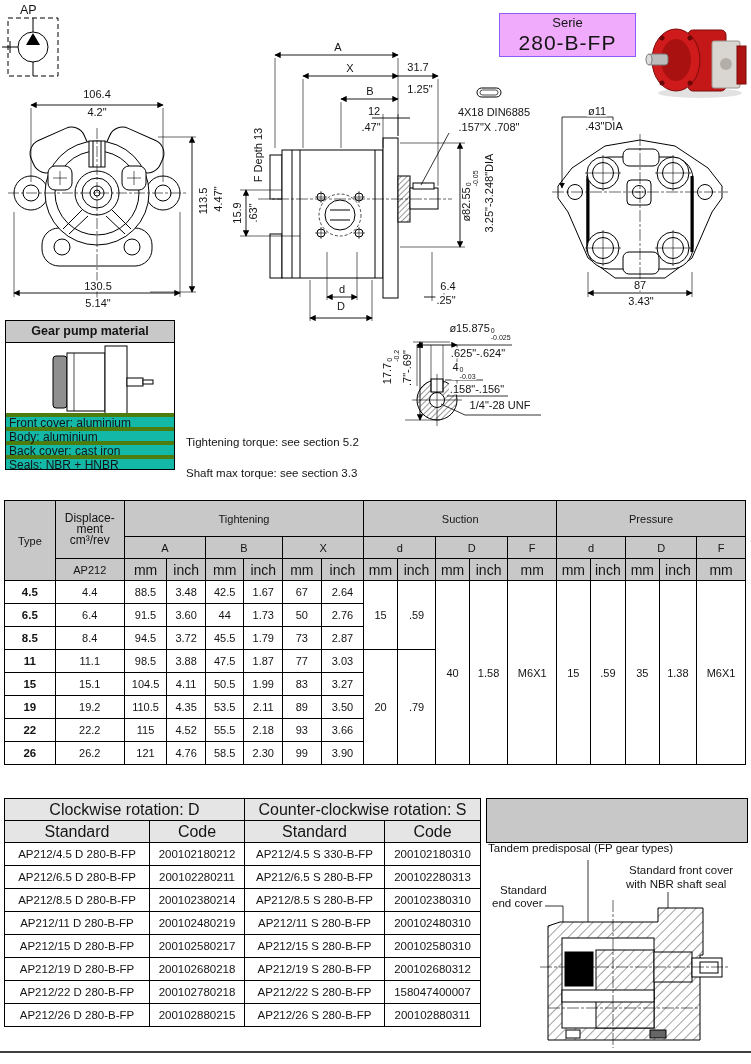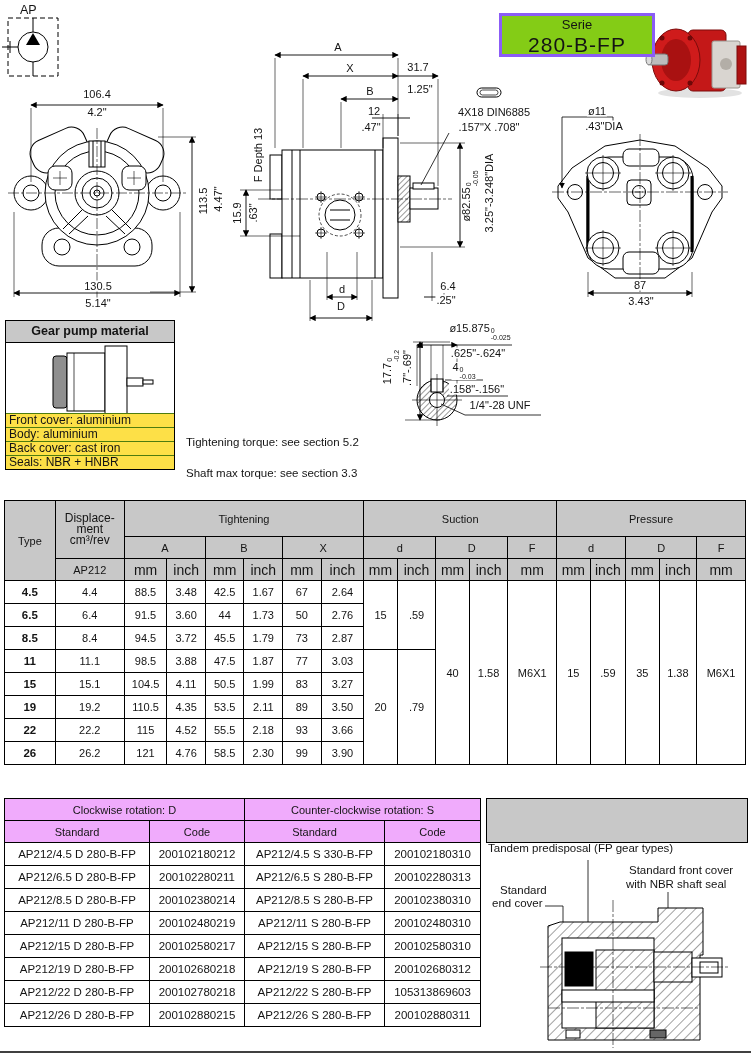--- a/index.html
+++ b/index.html
@@ -4,37 +4,37 @@
 <style>
 *{margin:0;padding:0;box-sizing:border-box}
 html,body{width:751px;height:1064px}
 body{position:relative;background:#fff;font-family:"Liberation Sans",sans-serif;color:#141414;overflow:hidden}
 svg{position:absolute;left:0;top:0}
 .c,.r{position:absolute;white-space:nowrap;font-size:11px;line-height:11px;background:#fff;padding:0 1px;transform:translate(-50%,-50%)}
 .r{transform:translate(-50%,-50%) rotate(-90deg)}
 .tl{position:absolute;white-space:nowrap;font-size:11.5px;line-height:13px}
 .tol{display:inline-flex;flex-direction:column;font-size:7px;line-height:6.5px;vertical-align:-1px;margin-left:1px}
 .tol span{display:block}
-.badge{position:absolute;left:499px;top:13px;width:156px;height:44px;background:#84cc16;border:3px solid #8b5cf6;text-align:center}
+.badge{position:absolute;left:499px;top:13px;width:137px;height:44px;background:#f0abfc;border:1px solid #8b5cf6;text-align:center}
 .badge .l1{font-size:13px;line-height:17px}
 .badge .l2{font-size:21px;line-height:24px;letter-spacing:1px}
 .matbox{position:absolute;left:5px;top:320px;width:170px;height:150px;border:1px solid #000;background:transparent}
 .matbox .tit{height:22px;background:#c8c8c8;border-bottom:1px solid #000;text-align:center;font-weight:bold;font-size:12.5px;line-height:21px}
 .matbox .draw{height:70px}
-.matbox .mrow{height:14px;border-top:1px solid #4d7c0f;font-size:12px;line-height:13px;padding-left:3px;background:#fde047}
+.matbox .mrow{height:14px;border-top:4px solid #4d7c0f;font-size:12px;line-height:13px;padding-left:3px;background:#14b8a6}
 table{border-collapse:collapse;position:absolute;table-layout:fixed;background:#fff}
 td{border:1px solid #000;text-align:center;vertical-align:middle;font-size:11px;padding:0;overflow:hidden}
 #mt{left:4px;top:500px;width:742px}
 #mt td.hd{background:#c8c8c8}
 #mt td.sm{font-size:12px;line-height:11px}
 #mt td.un{font-size:14px}
 #mt td.bt{font-weight:bold;font-size:11.5px}
 #mt tr.bd{height:23px}
 #ot{left:4px;top:798px;width:476px}
-#ot td.hd{background:#f0abfc;font-size:11px}
+#ot td.hd{background:#e5e5e5;font-size:16px}
 #ot tr{height:23px}
 #ot td{font-size:11.5px}
 .grayPanel{position:absolute;left:486px;top:798px;width:262px;height:45px;background:#c8c8c8;border:1px solid #000}
 .note{position:absolute;white-space:nowrap;font-size:11.5px}
 .apl{position:absolute;left:20px;top:3px;font-size:12.5px}
 </style>
 </head>
 <body>
 
 <svg width="751" height="1064" viewBox="0 0 751 1064">
@@ -549,21 +549,21 @@
 <tr>
         <td>AP212/19 D 280-B-FP</td>
         <td>200102680218</td>
         <td>AP212/19 S 280-B-FP</td>
         <td>200102680312</td>
       </tr>
 <tr>
         <td>AP212/22 D 280-B-FP</td>
         <td>200102780218</td>
         <td>AP212/22 S 280-B-FP</td>
-        <td>105313869603</td>
+        <td>158047400007</td>
       </tr>
 <tr>
         <td>AP212/26 D 280-B-FP</td>
         <td>200102880215</td>
         <td>AP212/26 S 280-B-FP</td>
         <td>200102880311</td>
       </tr>
 </tbody>
   </table>
 

